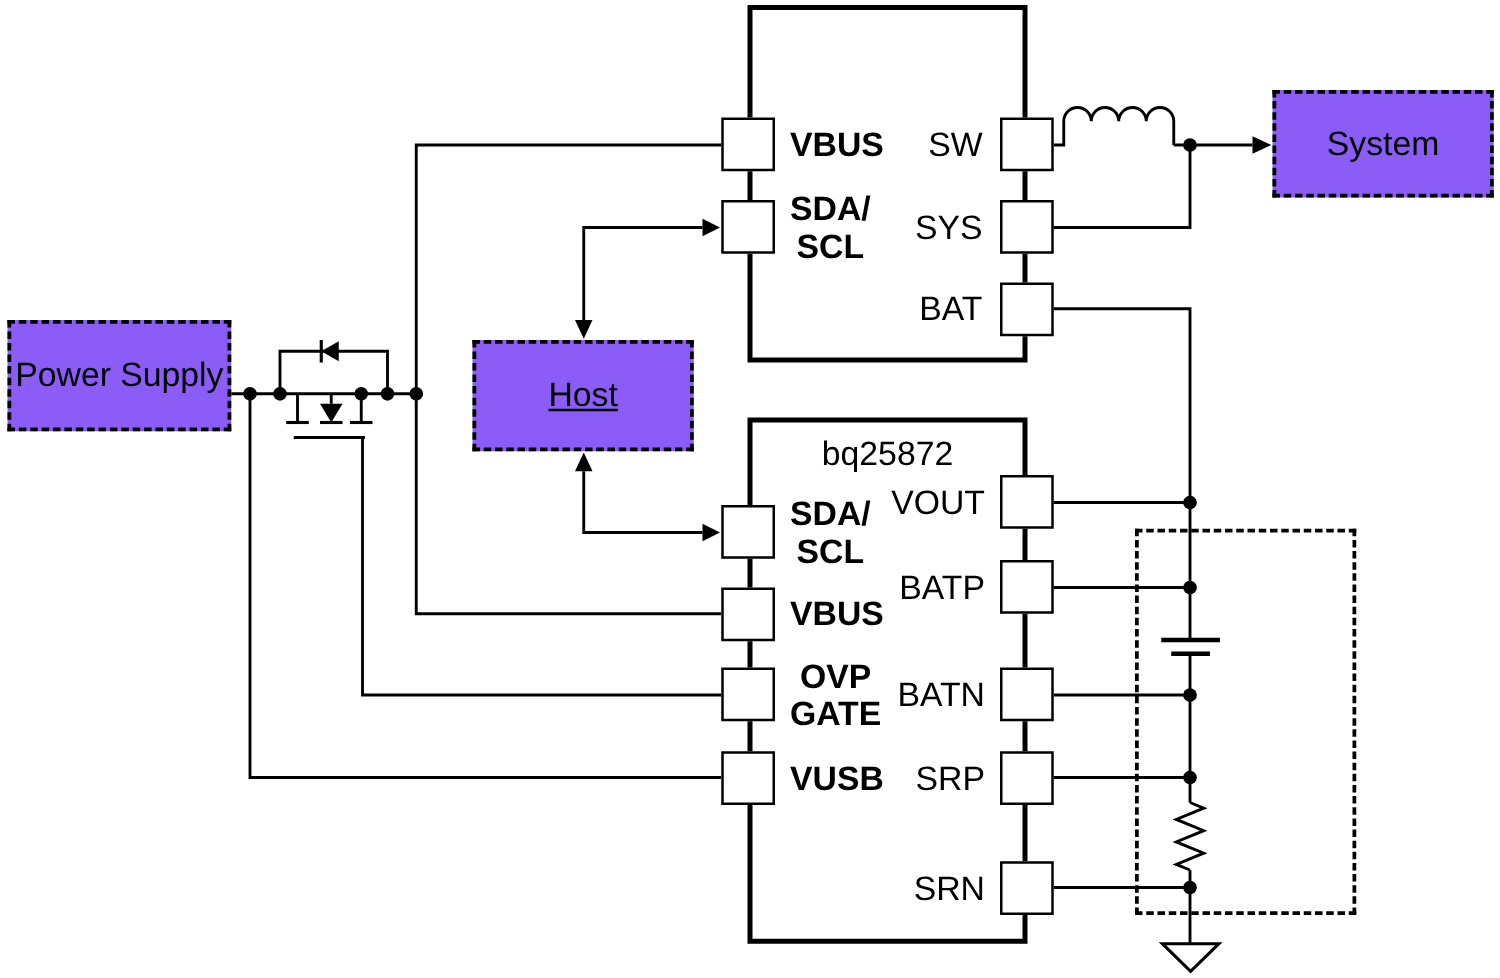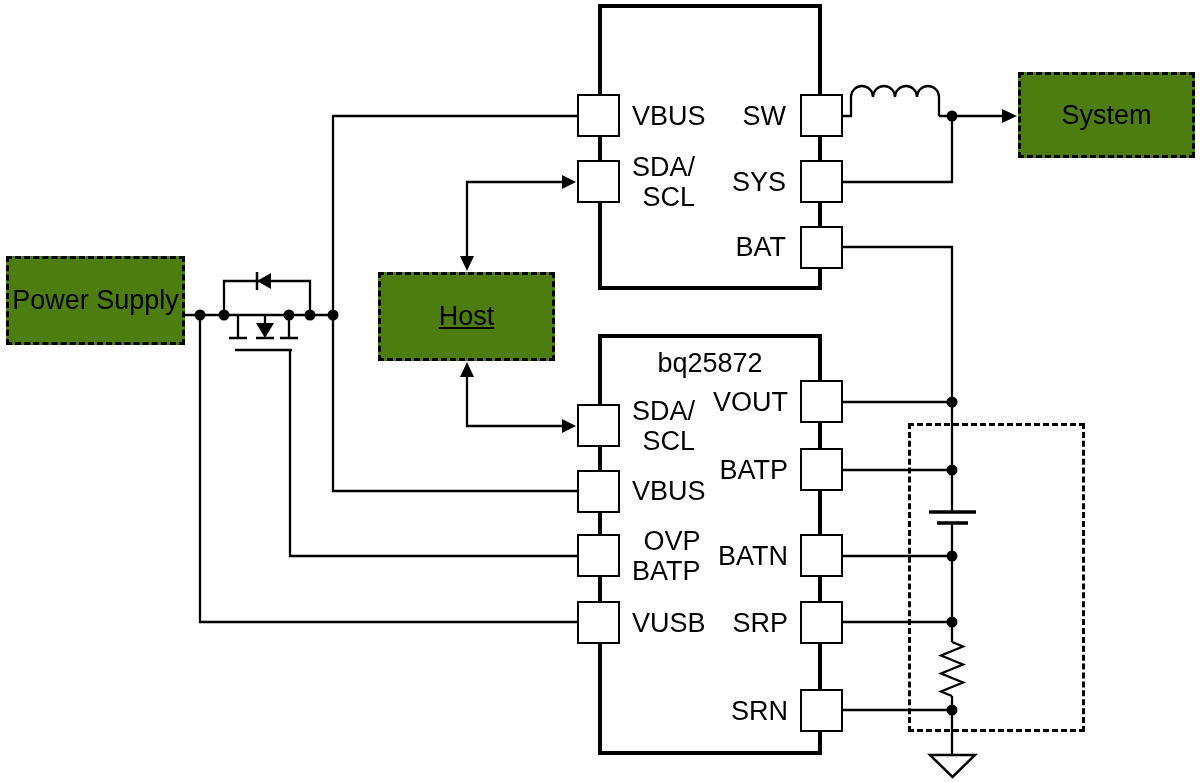--- a/index.html
+++ b/index.html
@@ -5,28 +5,28 @@
   html,body{margin:0;padding:0;background:#fff;}
   .stage{position:relative;width:1200px;height:782px;background:#fff;overflow:hidden;
          font-family:"Liberation Sans",sans-serif;color:#000;}
   .wires{position:absolute;left:0;top:0;z-index:1;}
   .wires path,.wires polyline{fill:none;stroke:#000;stroke-width:2.3px;}
   .wires .sym{stroke-width:2.5px;}
   .wires .fillb{fill:#000;stroke:none;}
   .wires .plate{stroke-width:3.5px;}
   .wires .gnd{fill:#fff;stroke:#000;stroke-width:2.5px;}
   .icblock{position:absolute;border:4px solid #000;background:#fff;box-sizing:border-box;z-index:2;}
-  .dashbox{position:absolute;border:3px dashed #000;background:#4d7c0f;box-sizing:border-box;z-index:2;
+  .dashbox{position:absolute;border:3px dashed #000;background:#8b5cf6;box-sizing:border-box;z-index:2;
            display:flex;align-items:center;justify-content:center;}
   .dashbox.transparent{background:transparent;}
   .pin{position:absolute;width:43px;height:43px;border:2.5px solid #000;background:#fff;
        box-sizing:border-box;z-index:3;}
   .label{position:absolute;z-index:4;font-size:27px;line-height:30px;white-space:pre-line;}
   .lab-c{transform:translate(-50%,-50%);text-align:center;}
-  .lab-l{transform:translateY(-50%);text-align:right;}
+  .lab-l{transform:translateY(-50%);text-align:center;font-weight:bold;}
   .lab-r{transform:translateY(-50%);text-align:right;}
   .boxlabel{font-size:27px;line-height:31px;white-space:pre-line;}
 </style>
 </head>
 <body>
 
 <div class="stage">
 
   <svg class="wires" width="1200" height="782" viewBox="0 0 1200 782">
 
@@ -134,21 +134,21 @@
   <div class="pin" style="left:577px;top:601px;"></div>
   <div class="pin" style="left:800px;top:380px;"></div>
   <div class="pin" style="left:800px;top:448px;"></div>
   <div class="pin" style="left:800px;top:534px;"></div>
   <div class="pin" style="left:800px;top:601px;"></div>
   <div class="pin" style="left:800px;top:689px;"></div>
   <div class="label lab-l" style="left:632px;top:426px;">SDA/
 SCL</div>
   <div class="label lab-l" style="left:632px;top:491px;">VBUS</div>
   <div class="label lab-l" style="left:632px;top:556px;">OVP
-BATP</div>
+GATE</div>
   <div class="label lab-l" style="left:632px;top:623px;">VUSB</div>
   <div class="label lab-r" style="right:412px;top:402px;">VOUT</div>
   <div class="label lab-r" style="right:412px;top:470px;">BATP</div>
   <div class="label lab-r" style="right:412px;top:556px;">BATN</div>
   <div class="label lab-r" style="right:412px;top:623px;">SRP</div>
   <div class="label lab-r" style="right:412px;top:711px;">SRN</div>
 
 </div>
 
 </body></html>

